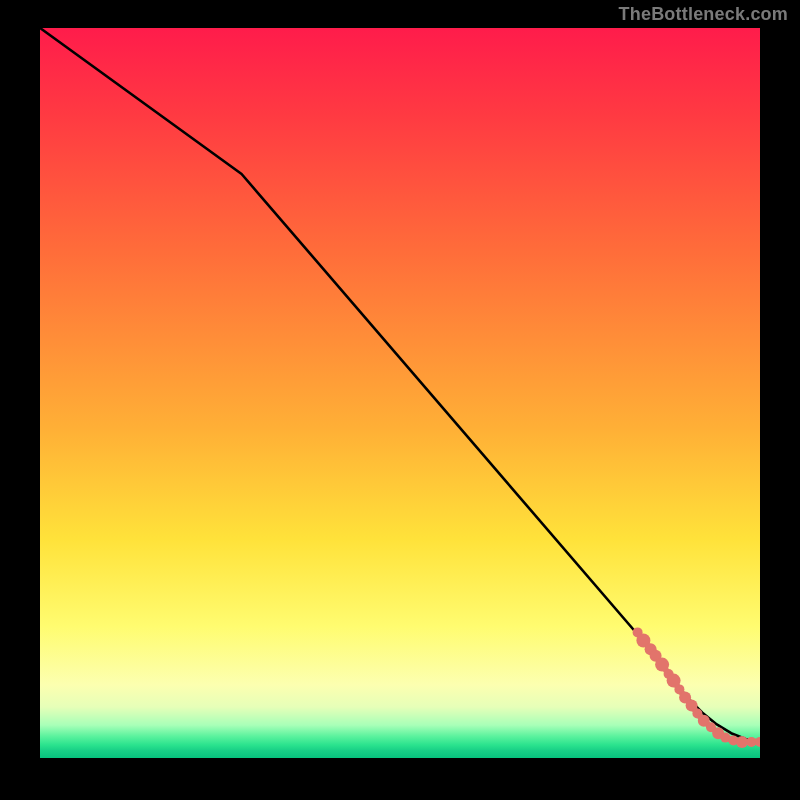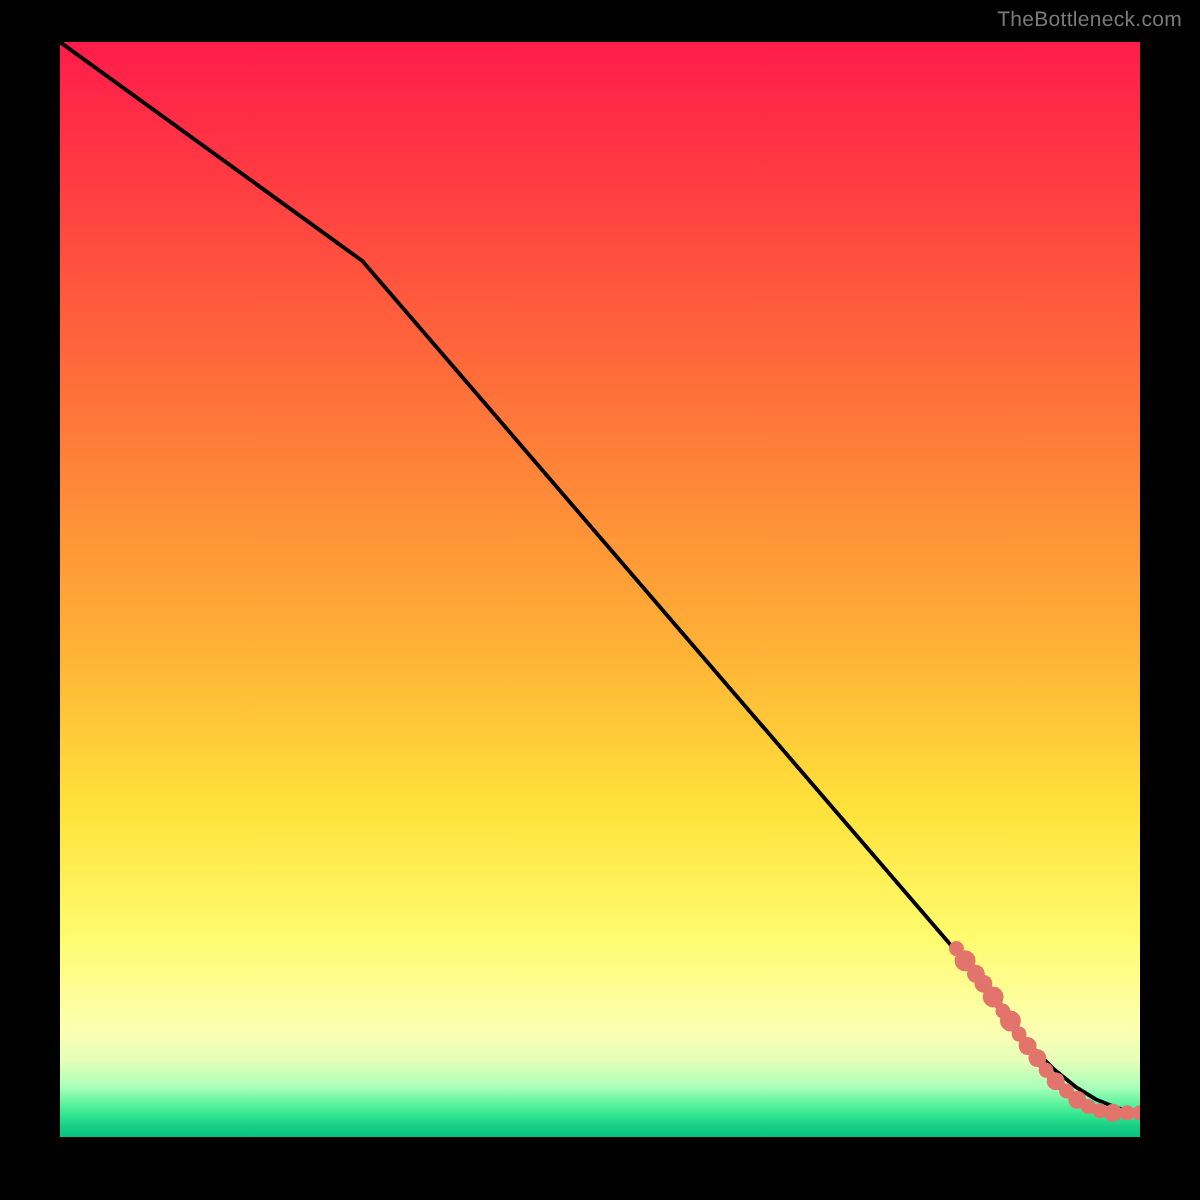--- a/index.html
+++ b/index.html
@@ -15,22 +15,22 @@
     position: relative;
     width: 800px;
     height: 800px;
     background: #000;
   }
   .watermark {
     position: absolute;
     top: 4px;
     right: 12px;
     color: #7a7a7a;
-    font-size: 14px;
-    font-weight: 400;
+    font-size: 18px;
+    font-weight: 700;
     letter-spacing: 0.2px;
     z-index: 5;
   }
   .plot-area {
     position: absolute;
     left: 40px;
     top: 28px;
     width: 720px;
     height: 730px;
   }

